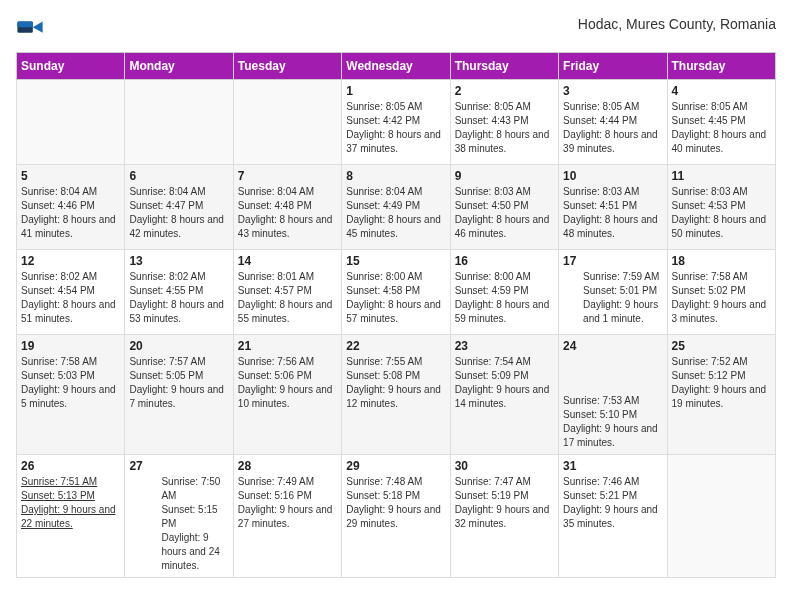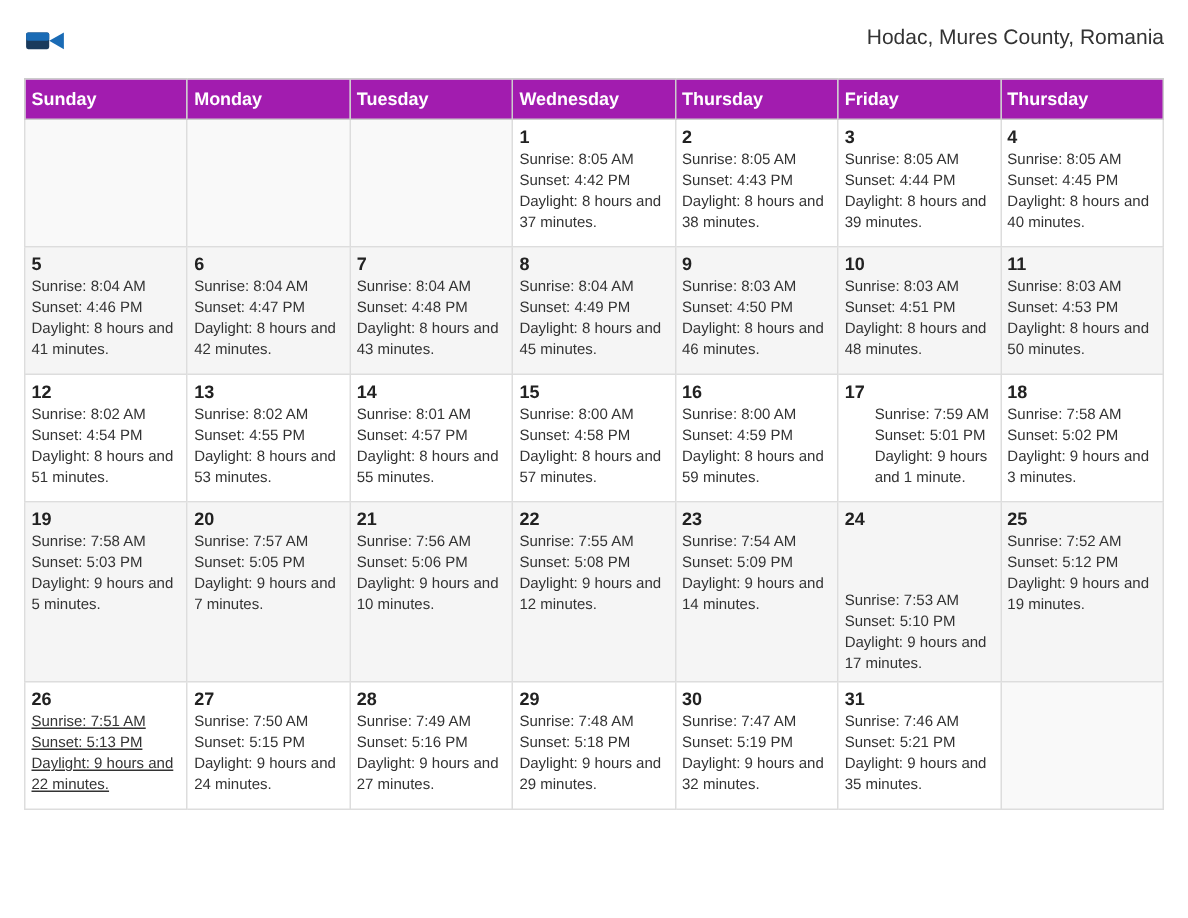--- a/index.html
+++ b/index.html
@@ -276,21 +276,21 @@
       </tr>
       <tr>
         <td>
           <span class="day-num">26</span>
           <div class="day-info" style="white-space: pre-line; text-decoration: underline;">Sunrise: 7:51 AM
 Sunset: 5:13 PM
 Daylight: 9 hours and 22 minutes.</div>
         </td>
         <td>
           <span class="day-num">27</span>
-          <div class="day-info" style="white-space: pre-line;">Sunrise: 7:50 AM
+          <div class="day-info" style="white-space: pre-line; margin-left: 32px;">Sunrise: 7:50 AM
 Sunset: 5:15 PM
 Daylight: 9 hours and 24 minutes.</div>
         </td>
         <td>
           <span class="day-num">28</span>
           <div class="day-info" style="white-space: pre-line;">Sunrise: 7:49 AM
 Sunset: 5:16 PM
 Daylight: 9 hours and 27 minutes.</div>
         </td>
         <td>

